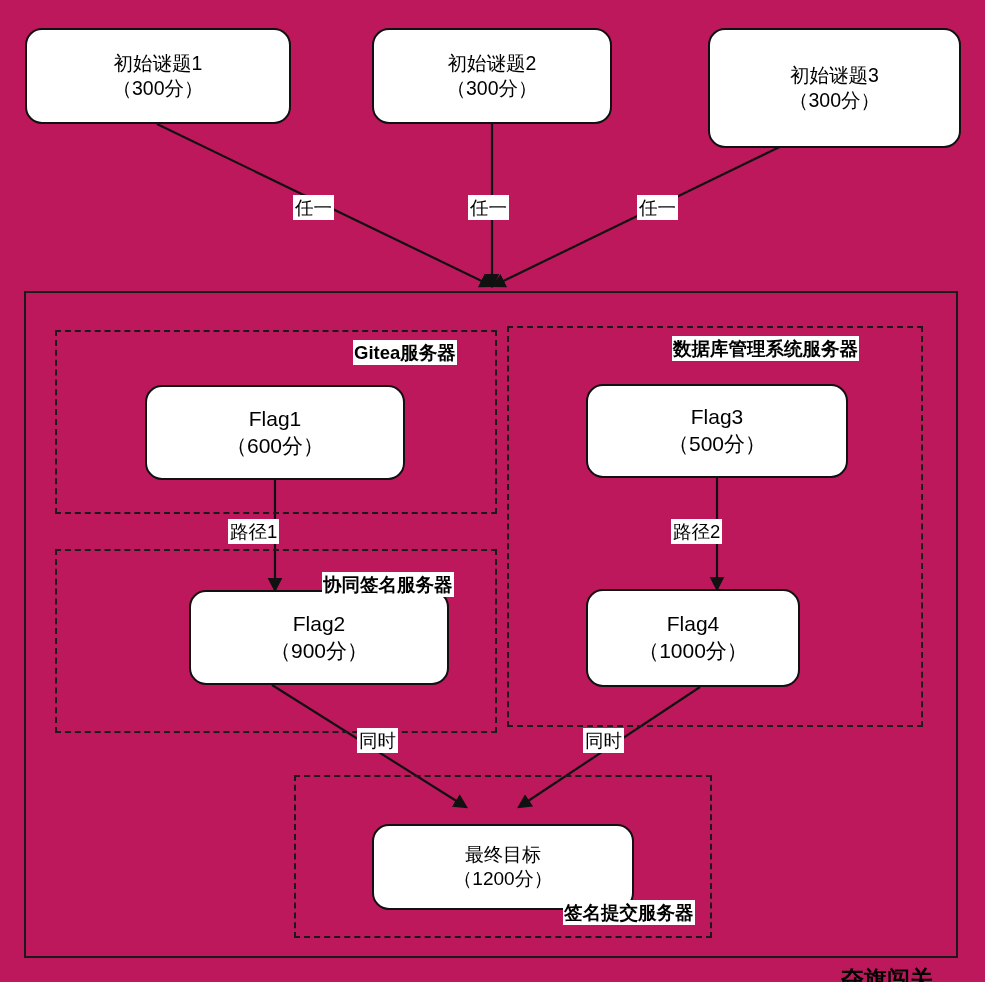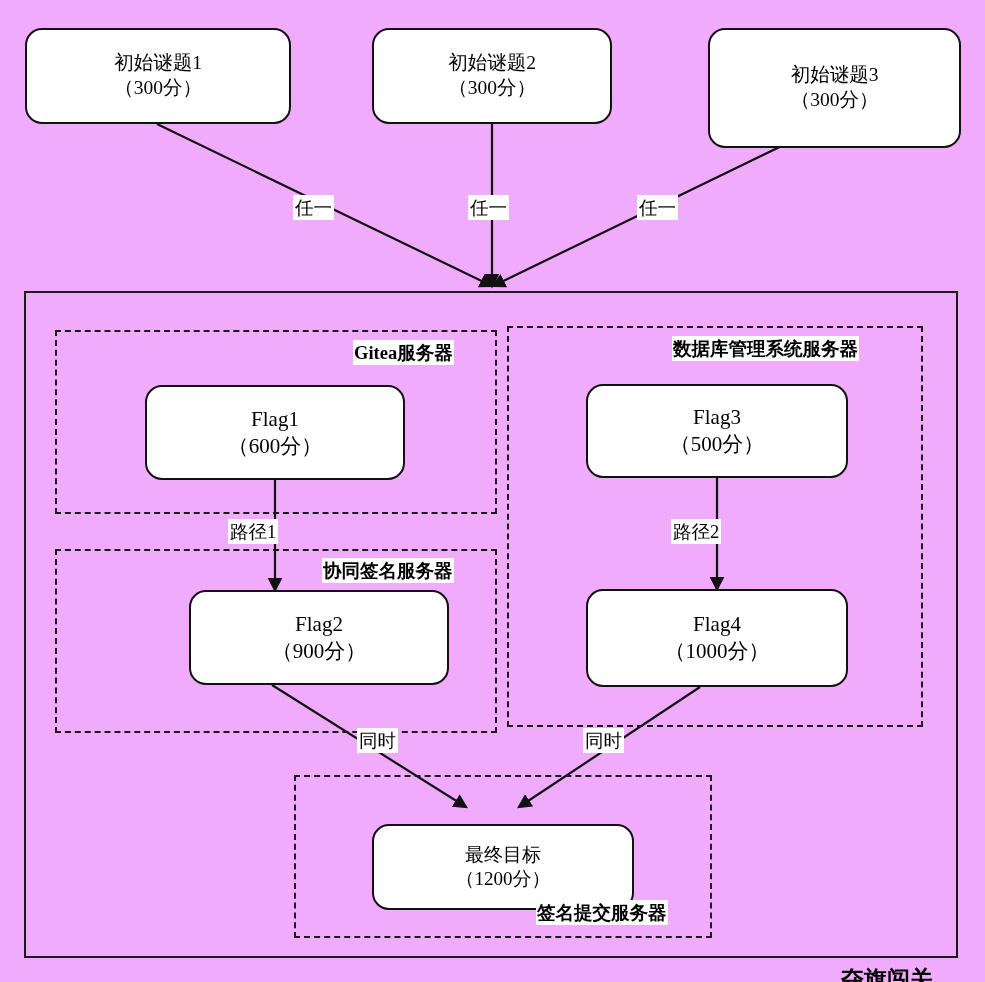--- a/index.html
+++ b/index.html
@@ -5,22 +5,22 @@
 <style>
   html, body {
     margin: 0;
     padding: 0;
     background: #ffffff;
   }
   #stage {
     position: relative;
     width: 985px;
     height: 982px;
-    background: #f0abfc;
-    font-family: Liberation Serif, serif;
+    background: #be185d;
+    font-family: Liberation Sans, sans-serif;
     overflow: hidden;
   }
   #edges {
     position: absolute;
     left: 0;
     top: 0;
     width: 985px;
     height: 982px;
     pointer-events: none;
   }
@@ -155,36 +155,36 @@
 
   <div class="node t-flag" style="left:586px; top:384px; width:262px; height:94px;">
     <span class="ln">Flag3</span>
     <span class="ln">（500分）</span>
   </div>
 
   <div class="edge-label" style="left:228px; top:519px;">路径1</div>
   <div class="edge-label" style="left:671px; top:519px;">路径2</div>
 
   <div class="group" style="left:55px; top:549px; width:442px; height:184px;"></div>
-  <div class="group-label" style="left:322px; top:558px;">协同签名服务器</div>
+  <div class="group-label" style="left:322px; top:572px;">协同签名服务器</div>
 
   <div class="node t-flag" style="left:145px; top:590px; width:260px; height:95px;margin-left:44px;">
     <span class="ln">Flag2</span>
     <span class="ln">（900分）</span>
   </div>
 
-  <div class="node t-flag" style="left:586px; top:589px; width:262px; height:98px;">
+  <div class="node t-flag" style="left:586px; top:589px; width:214px; height:98px;">
     <span class="ln">Flag4</span>
     <span class="ln">（1000分）</span>
   </div>
 
   <div class="edge-label" style="left:357px; top:728px;">同时</div>
   <div class="edge-label" style="left:583px; top:728px;">同时</div>
 
   <div class="group" style="left:294px; top:775px; width:418px; height:163px;"></div>
-  <div class="group-label" style="left:536px; top:900px;">签名提交服务器</div>
+  <div class="group-label" style="left:563px; top:900px;">签名提交服务器</div>
 
   <div class="node t-goal" style="left:372px; top:807px; width:262px; height:86px;">
     <span class="ln">最终目标</span>
     <span class="ln">（1200分）</span>
   </div>
 
 </div>
 
 </body></html>

